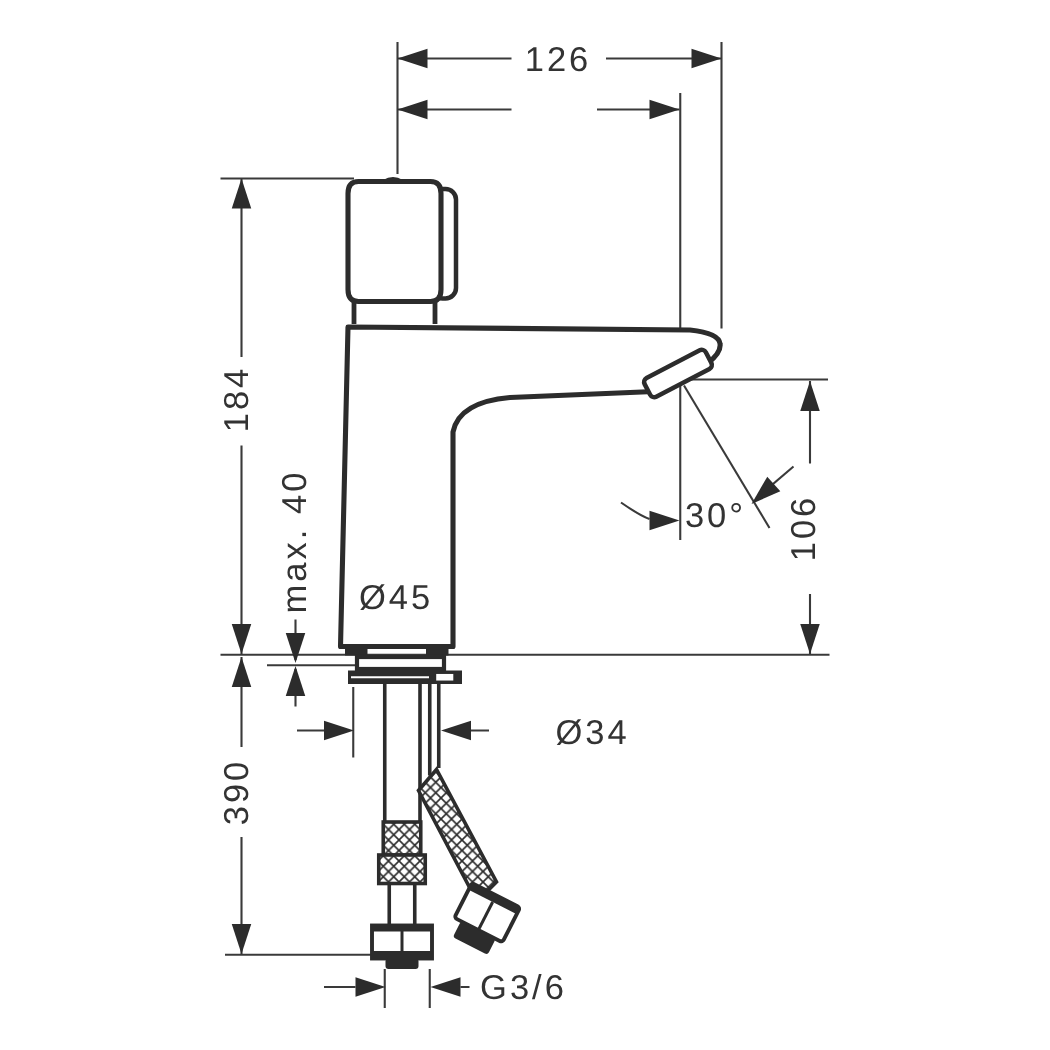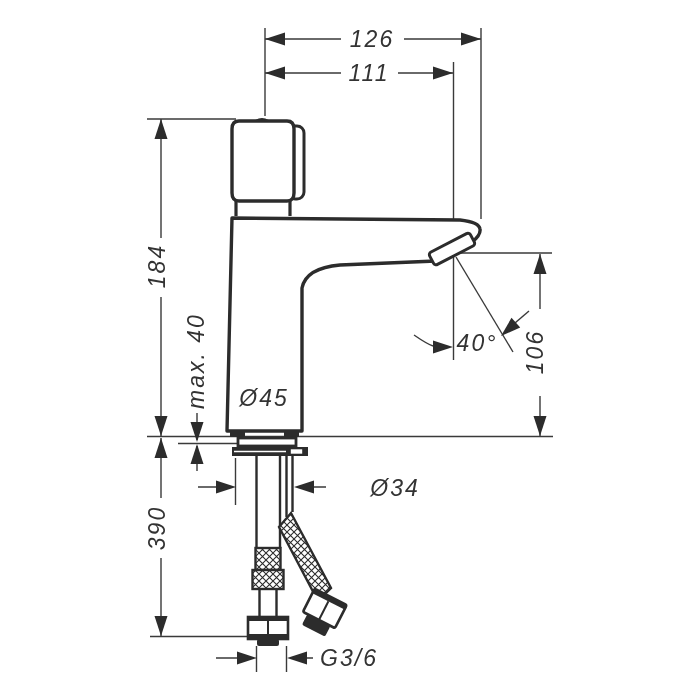--- a/index.html
+++ b/index.html
@@ -1,18 +1,18 @@
 <!DOCTYPE html>
 <html><head>
 <meta charset="utf-8">
 <style>
   html,body{margin:0;padding:0;background:#fff;}
   #page{
     position:relative;width:700px;height:700px;background:#ffffff;
-    font-family:"Liberation Sans", sans-serif;overflow:hidden;font-style:italic;
+    font-family:"Liberation Sans", sans-serif;overflow:hidden;
   }
   .dim-label{
     position:absolute;color:#333333;font-size:23px;letter-spacing:2px;
     text-align:center;white-space:nowrap;line-height:26px;height:26px;
   }
   .rot{transform:rotate(-90deg);transform-origin:center center;}
   svg{position:absolute;left:0;top:0;}
 </style>
 </head>
 <body>
@@ -126,23 +126,22 @@
         <rect x="248" y="617" width="40" height="22" fill="#ffffff" stroke="#2c2c2c" stroke-width="2.6"></rect>
         <rect x="248" y="617" width="40" height="4" fill="#2c2c2c"></rect>
         <rect x="248" y="634" width="40" height="5" fill="#2c2c2c"></rect>
         <path d="M268,620 V635" stroke="#2c2c2c" stroke-width="2"></path>
         <rect x="257" y="639" width="22" height="7" rx="2" fill="#2c2c2c"></rect>
       </g>
     </g>
   </svg>
 
   <div class="dim-label" style="left:332px;top:26px;width:80px;">126</div>
-  <div class="dim-label" style="left:329px;top:60px;width:80px;">111</div>
   <div class="dim-label rot" style="left:117px;top:253px;width:80px;">184</div>
   <div class="dim-label rot" style="left:141px;top:348px;width:110px;">max. 40</div>
   <div class="dim-label rot" style="left:117px;top:515px;width:80px;">390</div>
   <div class="dim-label rot" style="left:495px;top:339px;width:80px;">106</div>
   <div class="dim-label" style="left:224px;top:385px;width:80px;text-align:center;">Ø45</div>
   <div class="dim-label" style="left:315px;top:475px;width:80px;margin-left:40px;">Ø34</div>
-  <div class="dim-label" style="left:437px;top:330px;width:80px;">40°</div>
+  <div class="dim-label" style="left:437px;top:330px;width:80px;">30°</div>
   <div class="dim-label" style="left:299px;top:645px;width:100px;">G3/6</div>
 
 </div>
 
 </body></html>

